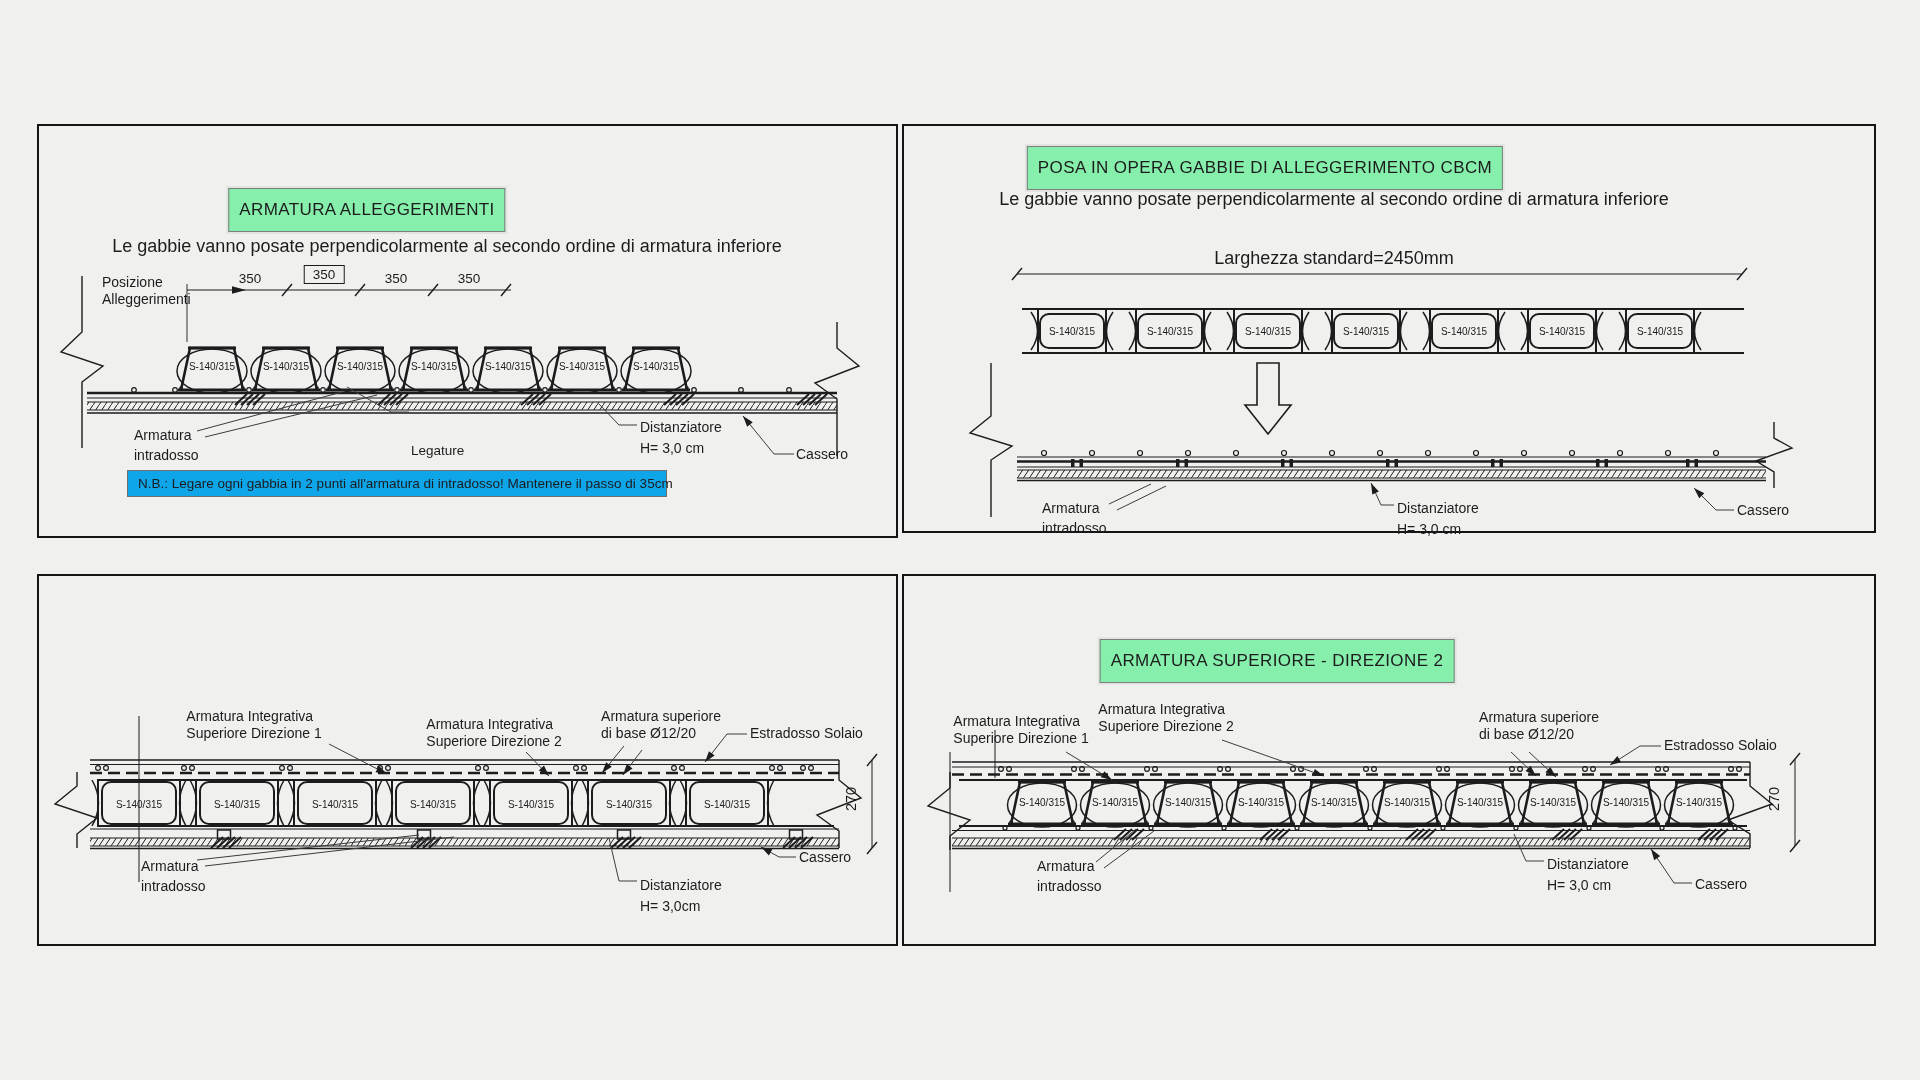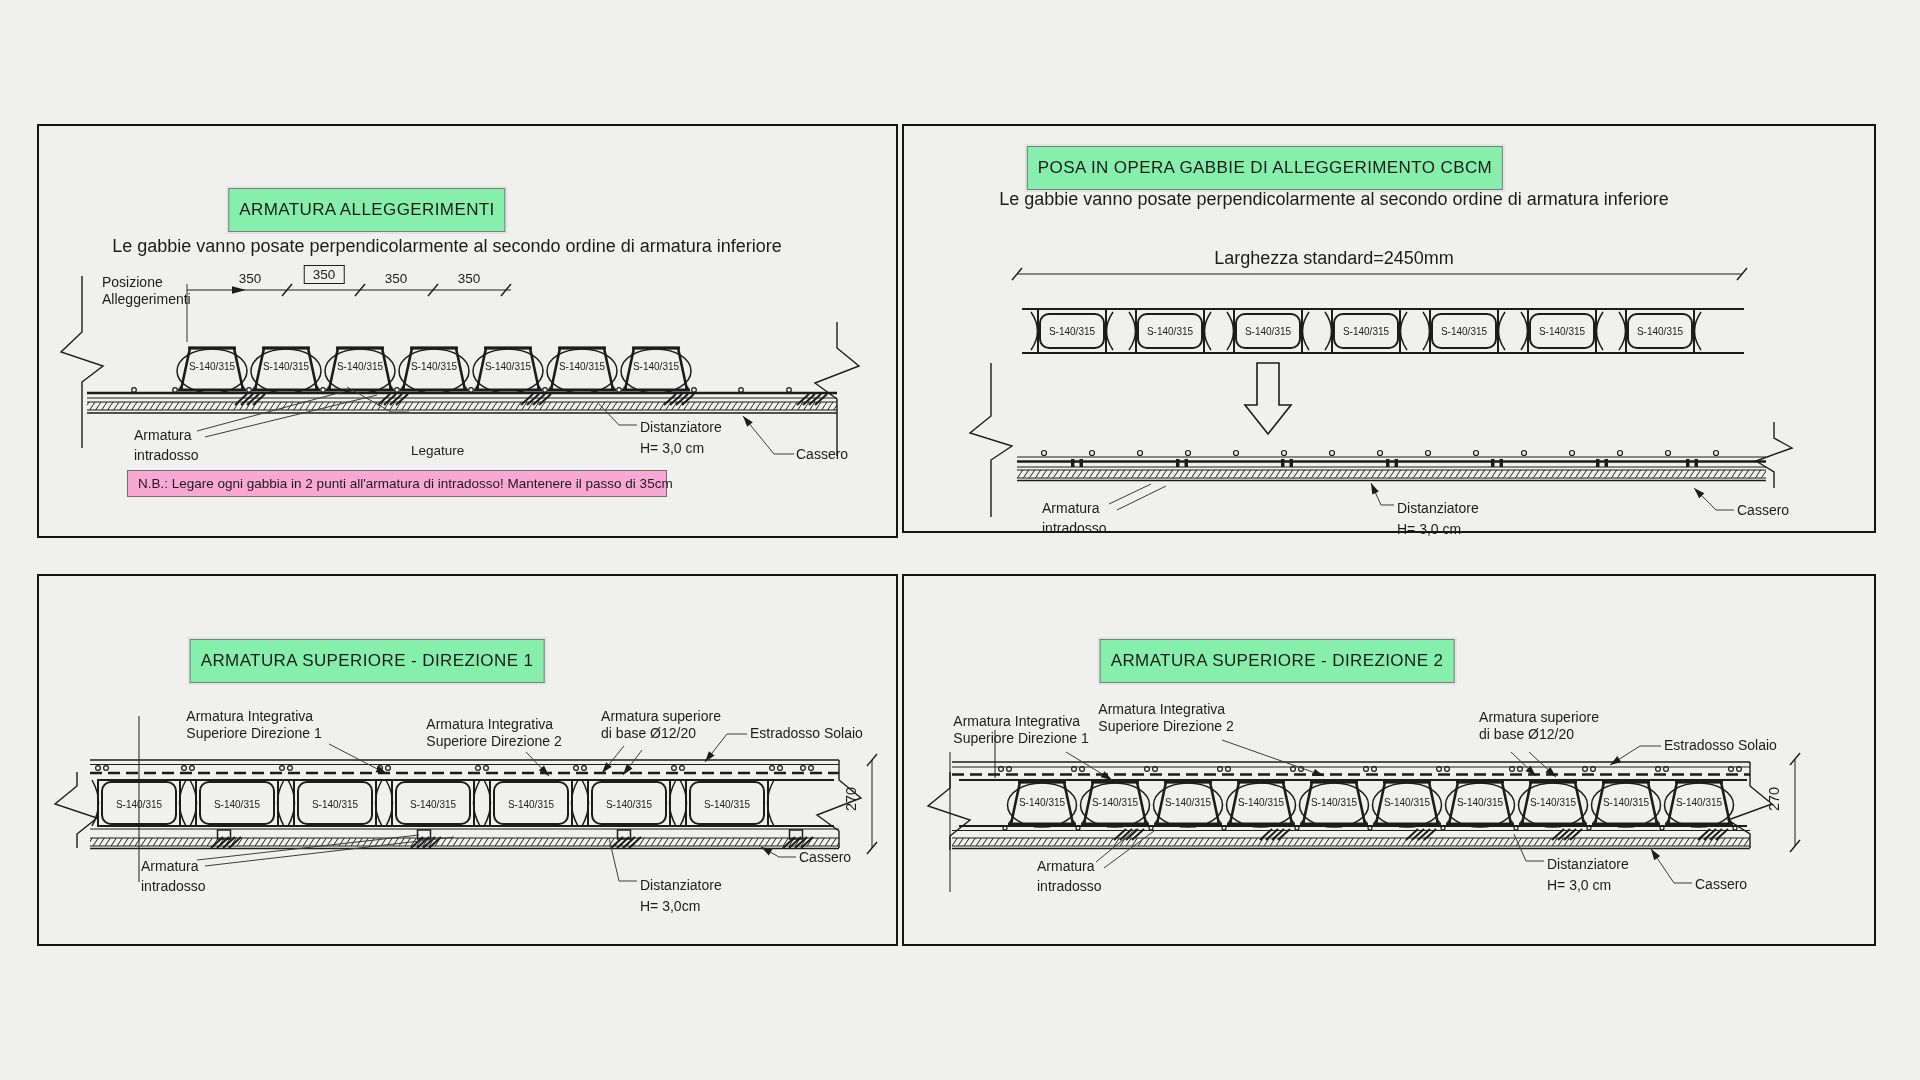--- a/index.html
+++ b/index.html
@@ -18,21 +18,21 @@
     background:#86efac;z-index:3;
   }
   .sub{position:absolute;transform:translateX(-50%);font-size:18px;white-space:nowrap;z-index:3;}
   .lbl{position:absolute;font-size:14px;line-height:17px;white-space:nowrap;z-index:3;}
   .lbl.ctr{transform:translateX(-50%);text-align:left;}
   .lbl13{font-size:13.5px;margin-top:36px;}
   .dim{position:absolute;transform:translateX(-50%);font-size:13.5px;white-space:nowrap;z-index:3;}
   .dimbox{border:1.6px solid #1c1c1c;padding:1px 8px;background:#f0f0ef;}
   .nb{
     position:absolute;border:1px solid #6f6f6f;padding:3px 10px;
-    font-size:13.5px;line-height:19px;background:#f9a8d4;z-index:3;white-space:nowrap;
+    font-size:13.5px;line-height:19px;background:#0ea5e9;z-index:3;white-space:nowrap;
   }
   .rot{position:absolute;font-size:14.5px;transform:rotate(-90deg);transform-origin:center;z-index:3;}
   svg text{font-family:"Liberation Sans",sans-serif;font-size:10px;fill:#1c1c1c;}
 </style>
 </head>
 <body>
 
 <div class="panel" id="panel1" style="left:37px;top:124px;width:861px;height:414px;">
   <svg id="s1" width="861" height="414" viewBox="0 0 861 414">
       <defs>
@@ -393,21 +393,20 @@
       <polyline points="603,174 584,199" fill="none" stroke="#3c3c3c" stroke-width="1"></polyline>
       <polygon points="584,199 593.5220998417122,192.4205156277667 587.789732044026,188.06391610152508" fill="#1c1c1c"></polygon>
       <polyline points="708,158 688,158 666,186" fill="none" stroke="#3c3c3c" stroke-width="1"></polyline>
       <polygon points="666,186 675.6267830910116,179.5746558599082 669.9652910514902,175.1263406859985" fill="#1c1c1c"></polygon>
       <polyline points="158,284 380,259" fill="none" stroke="#3c3c3c" stroke-width="1"></polyline>
       <polyline points="166,290 415,261" fill="none" stroke="#3c3c3c" stroke-width="1"></polyline>
       <polyline points="598,305 580,305 570,262" fill="none" stroke="#3c3c3c" stroke-width="1"></polyline>
       <polyline points="757,281 740,281 722,271" fill="none" stroke="#3c3c3c" stroke-width="1"></polyline>
       <polygon points="722,271 729.8674154850938,279.4890384370025 733.36404458958,273.1951060489274" fill="#1c1c1c"></polygon>
     </svg>
-  <div class="tbox" style="left:328px;top:63px;">ARMATURA SUPERIORE - DIREZIONE 1</div>
   <div class="lbl ctr" style="left:215px;top:132px;">
     <div>Armatura Integrativa</div>
     <div>Superiore Direzione 1</div>
   </div>
   <div class="lbl ctr" style="left:455px;top:140px;">
     <div>Armatura Integrativa</div>
     <div>Superiore Direzione 2</div>
   </div>
   <div class="lbl ctr" style="left:622px;top:132px;">
     <div>Armatura superiore</div>

